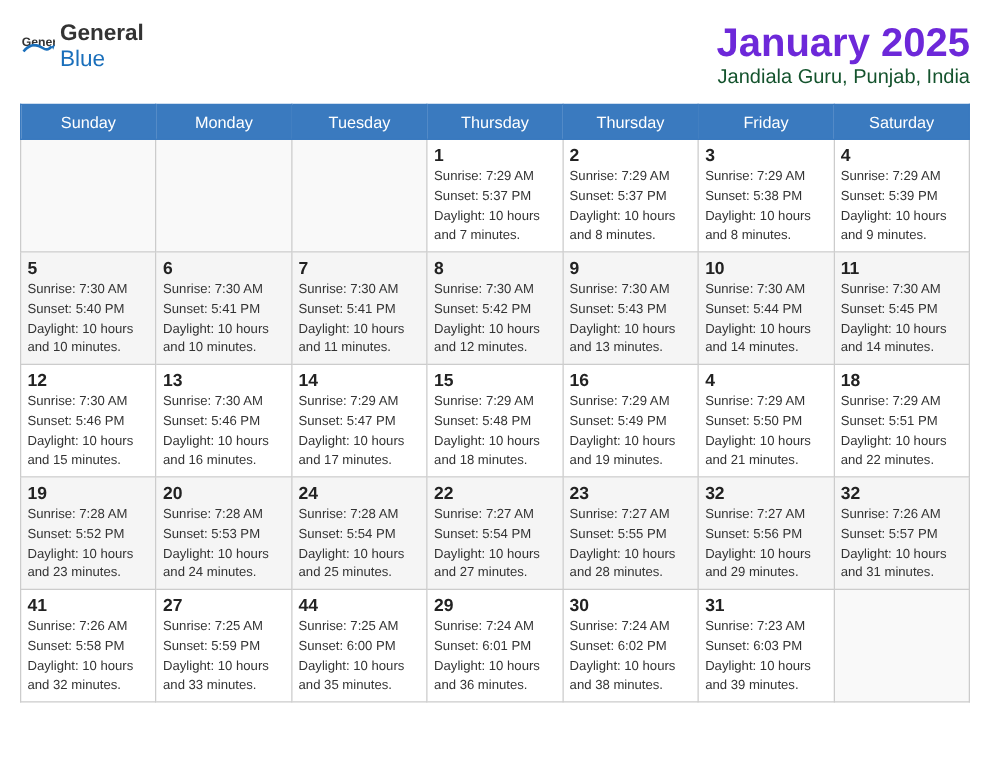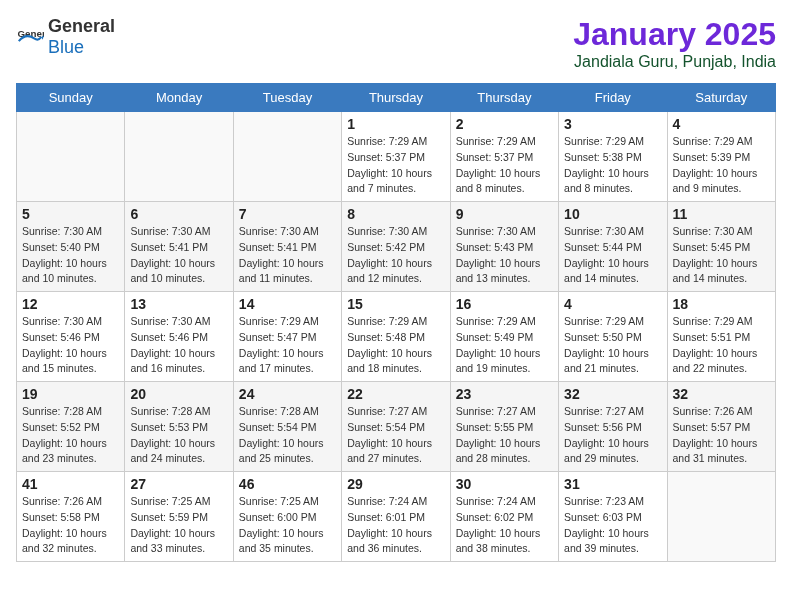--- a/index.html
+++ b/index.html
@@ -227,21 +227,21 @@
       <tr>
         <td>
           <span class="day-number">41</span>
           <div class="day-info">Sunrise: 7:26 AM<br>Sunset: 5:58 PM<br>Daylight: 10 hours and 32 minutes.</div>
         </td>
         <td>
           <span class="day-number">27</span>
           <div class="day-info">Sunrise: 7:25 AM<br>Sunset: 5:59 PM<br>Daylight: 10 hours and 33 minutes.</div>
         </td>
         <td>
-          <span class="day-number">46</span>
+          <span class="day-number">44</span>
           <div class="day-info">Sunrise: 7:25 AM<br>Sunset: 6:00 PM<br>Daylight: 10 hours and 35 minutes.</div>
         </td>
         <td>
           <span class="day-number">29</span>
           <div class="day-info">Sunrise: 7:24 AM<br>Sunset: 6:01 PM<br>Daylight: 10 hours and 36 minutes.</div>
         </td>
         <td>
           <span class="day-number">30</span>
           <div class="day-info">Sunrise: 7:24 AM<br>Sunset: 6:02 PM<br>Daylight: 10 hours and 38 minutes.</div>
         </td>

